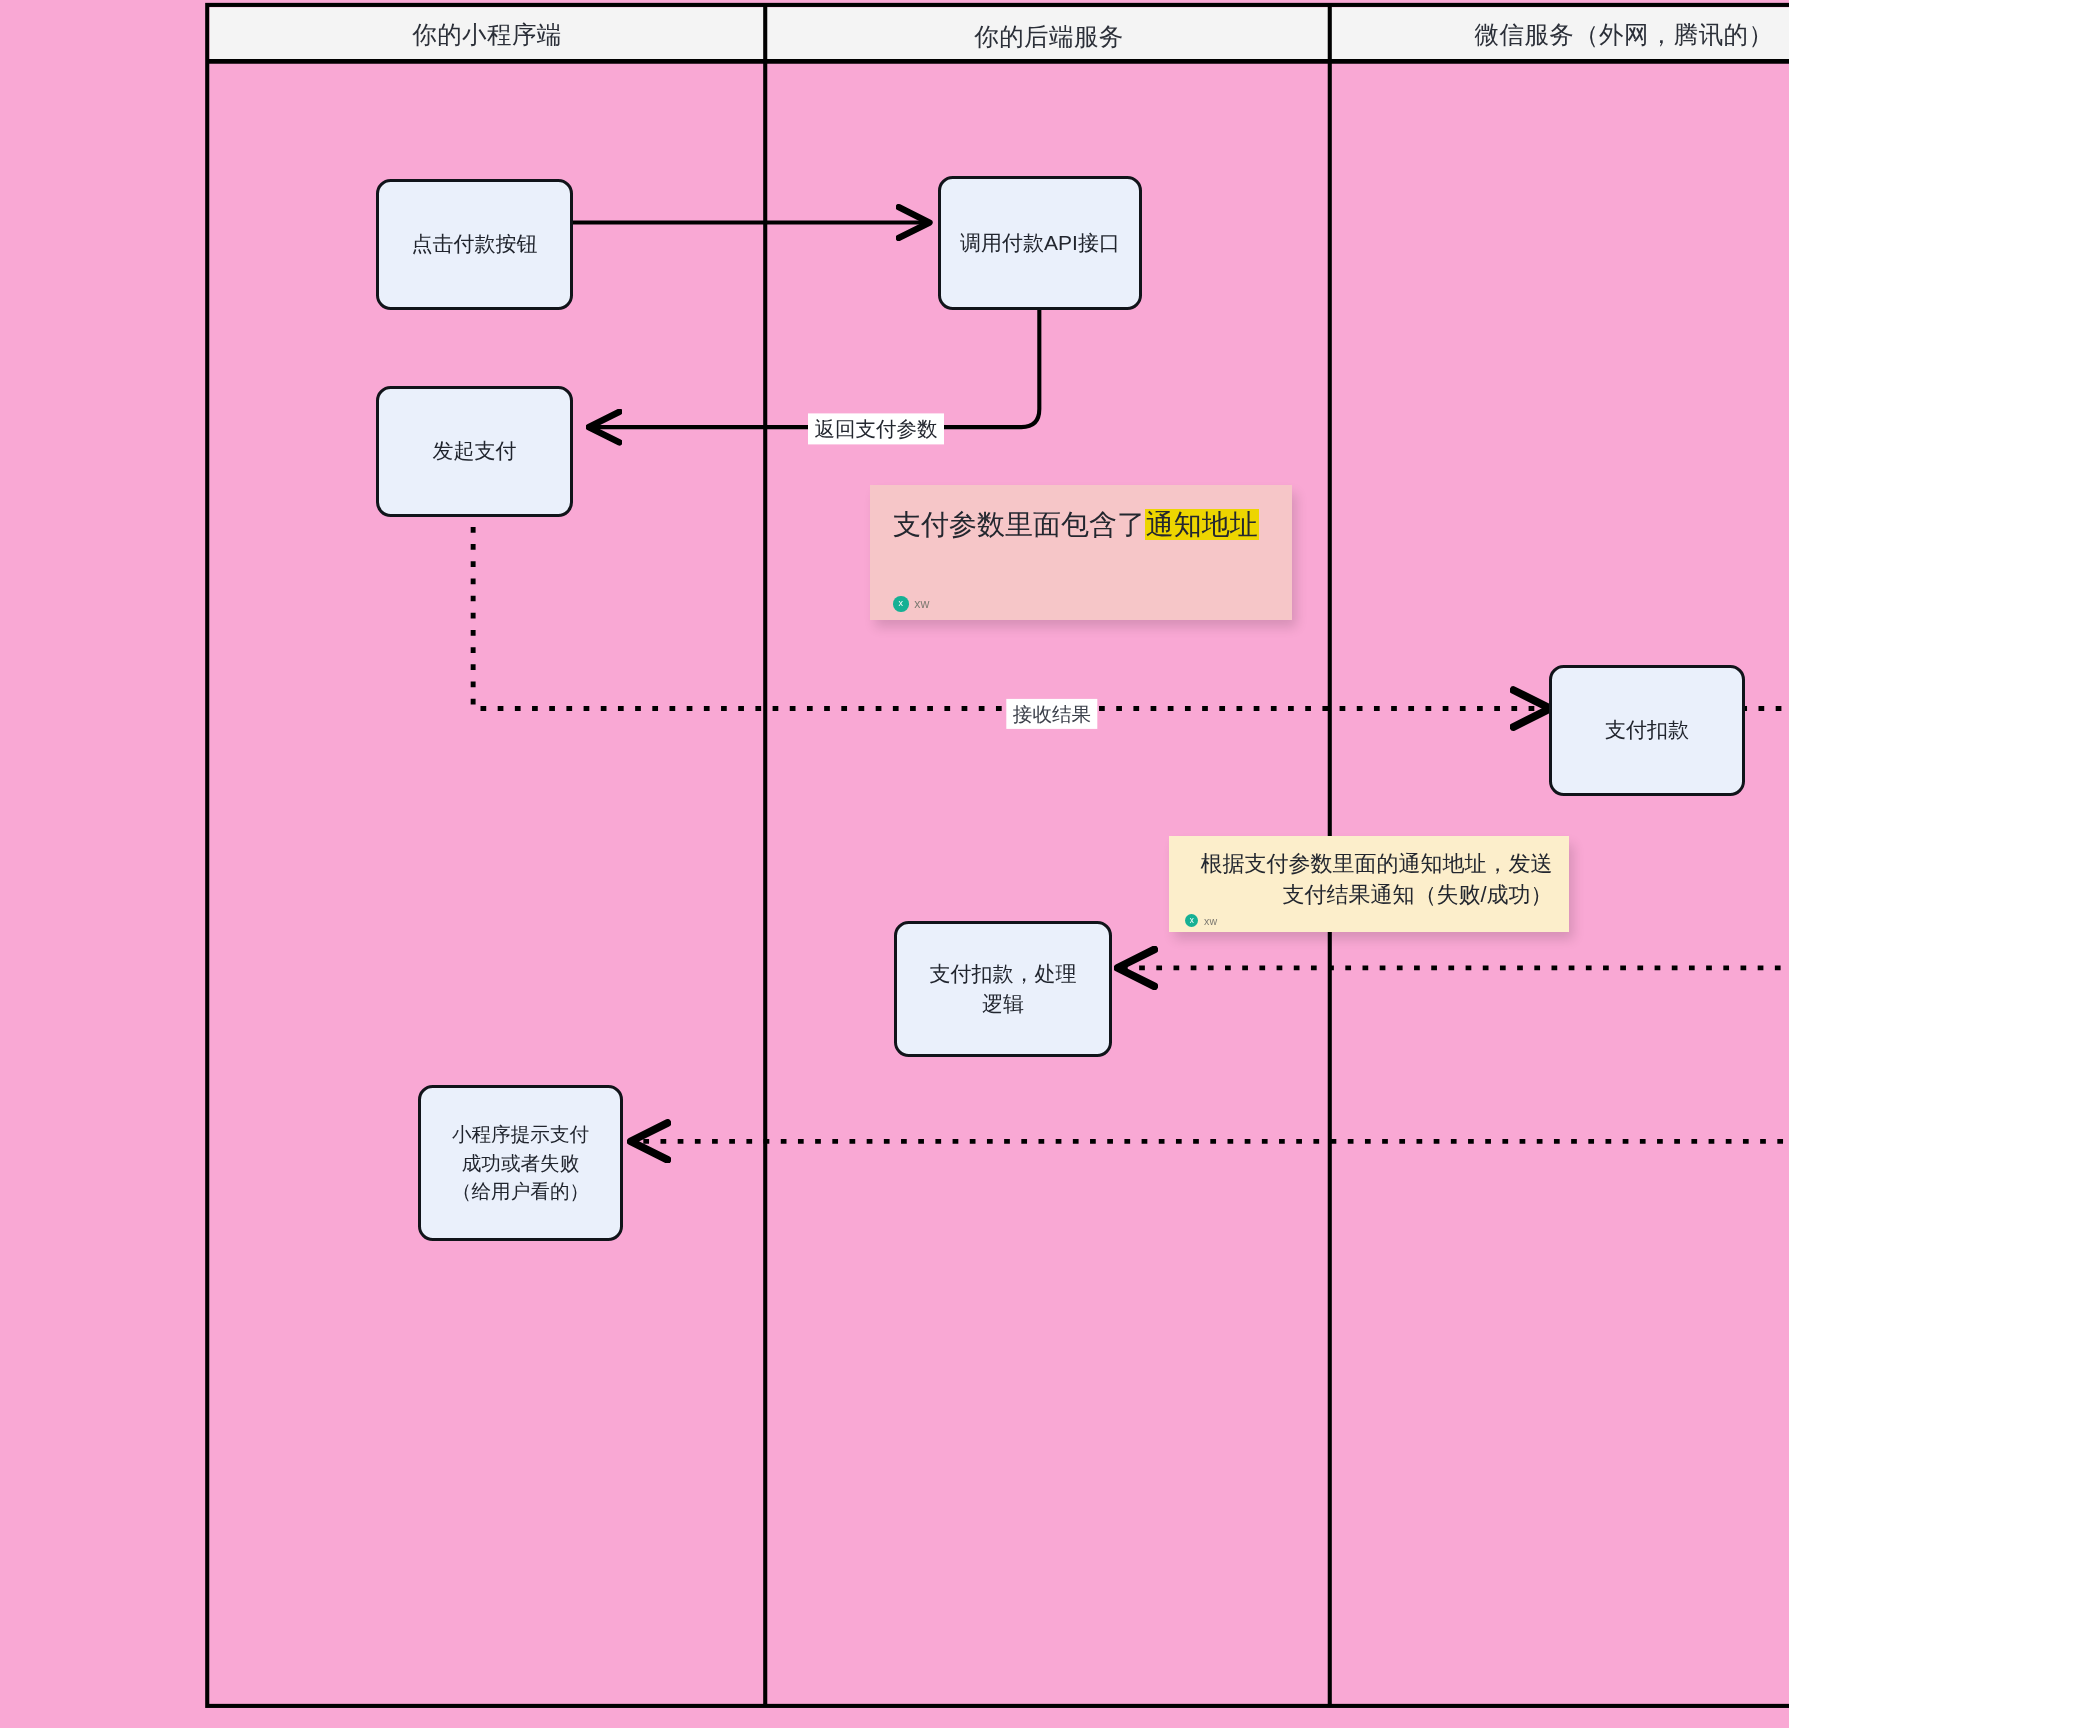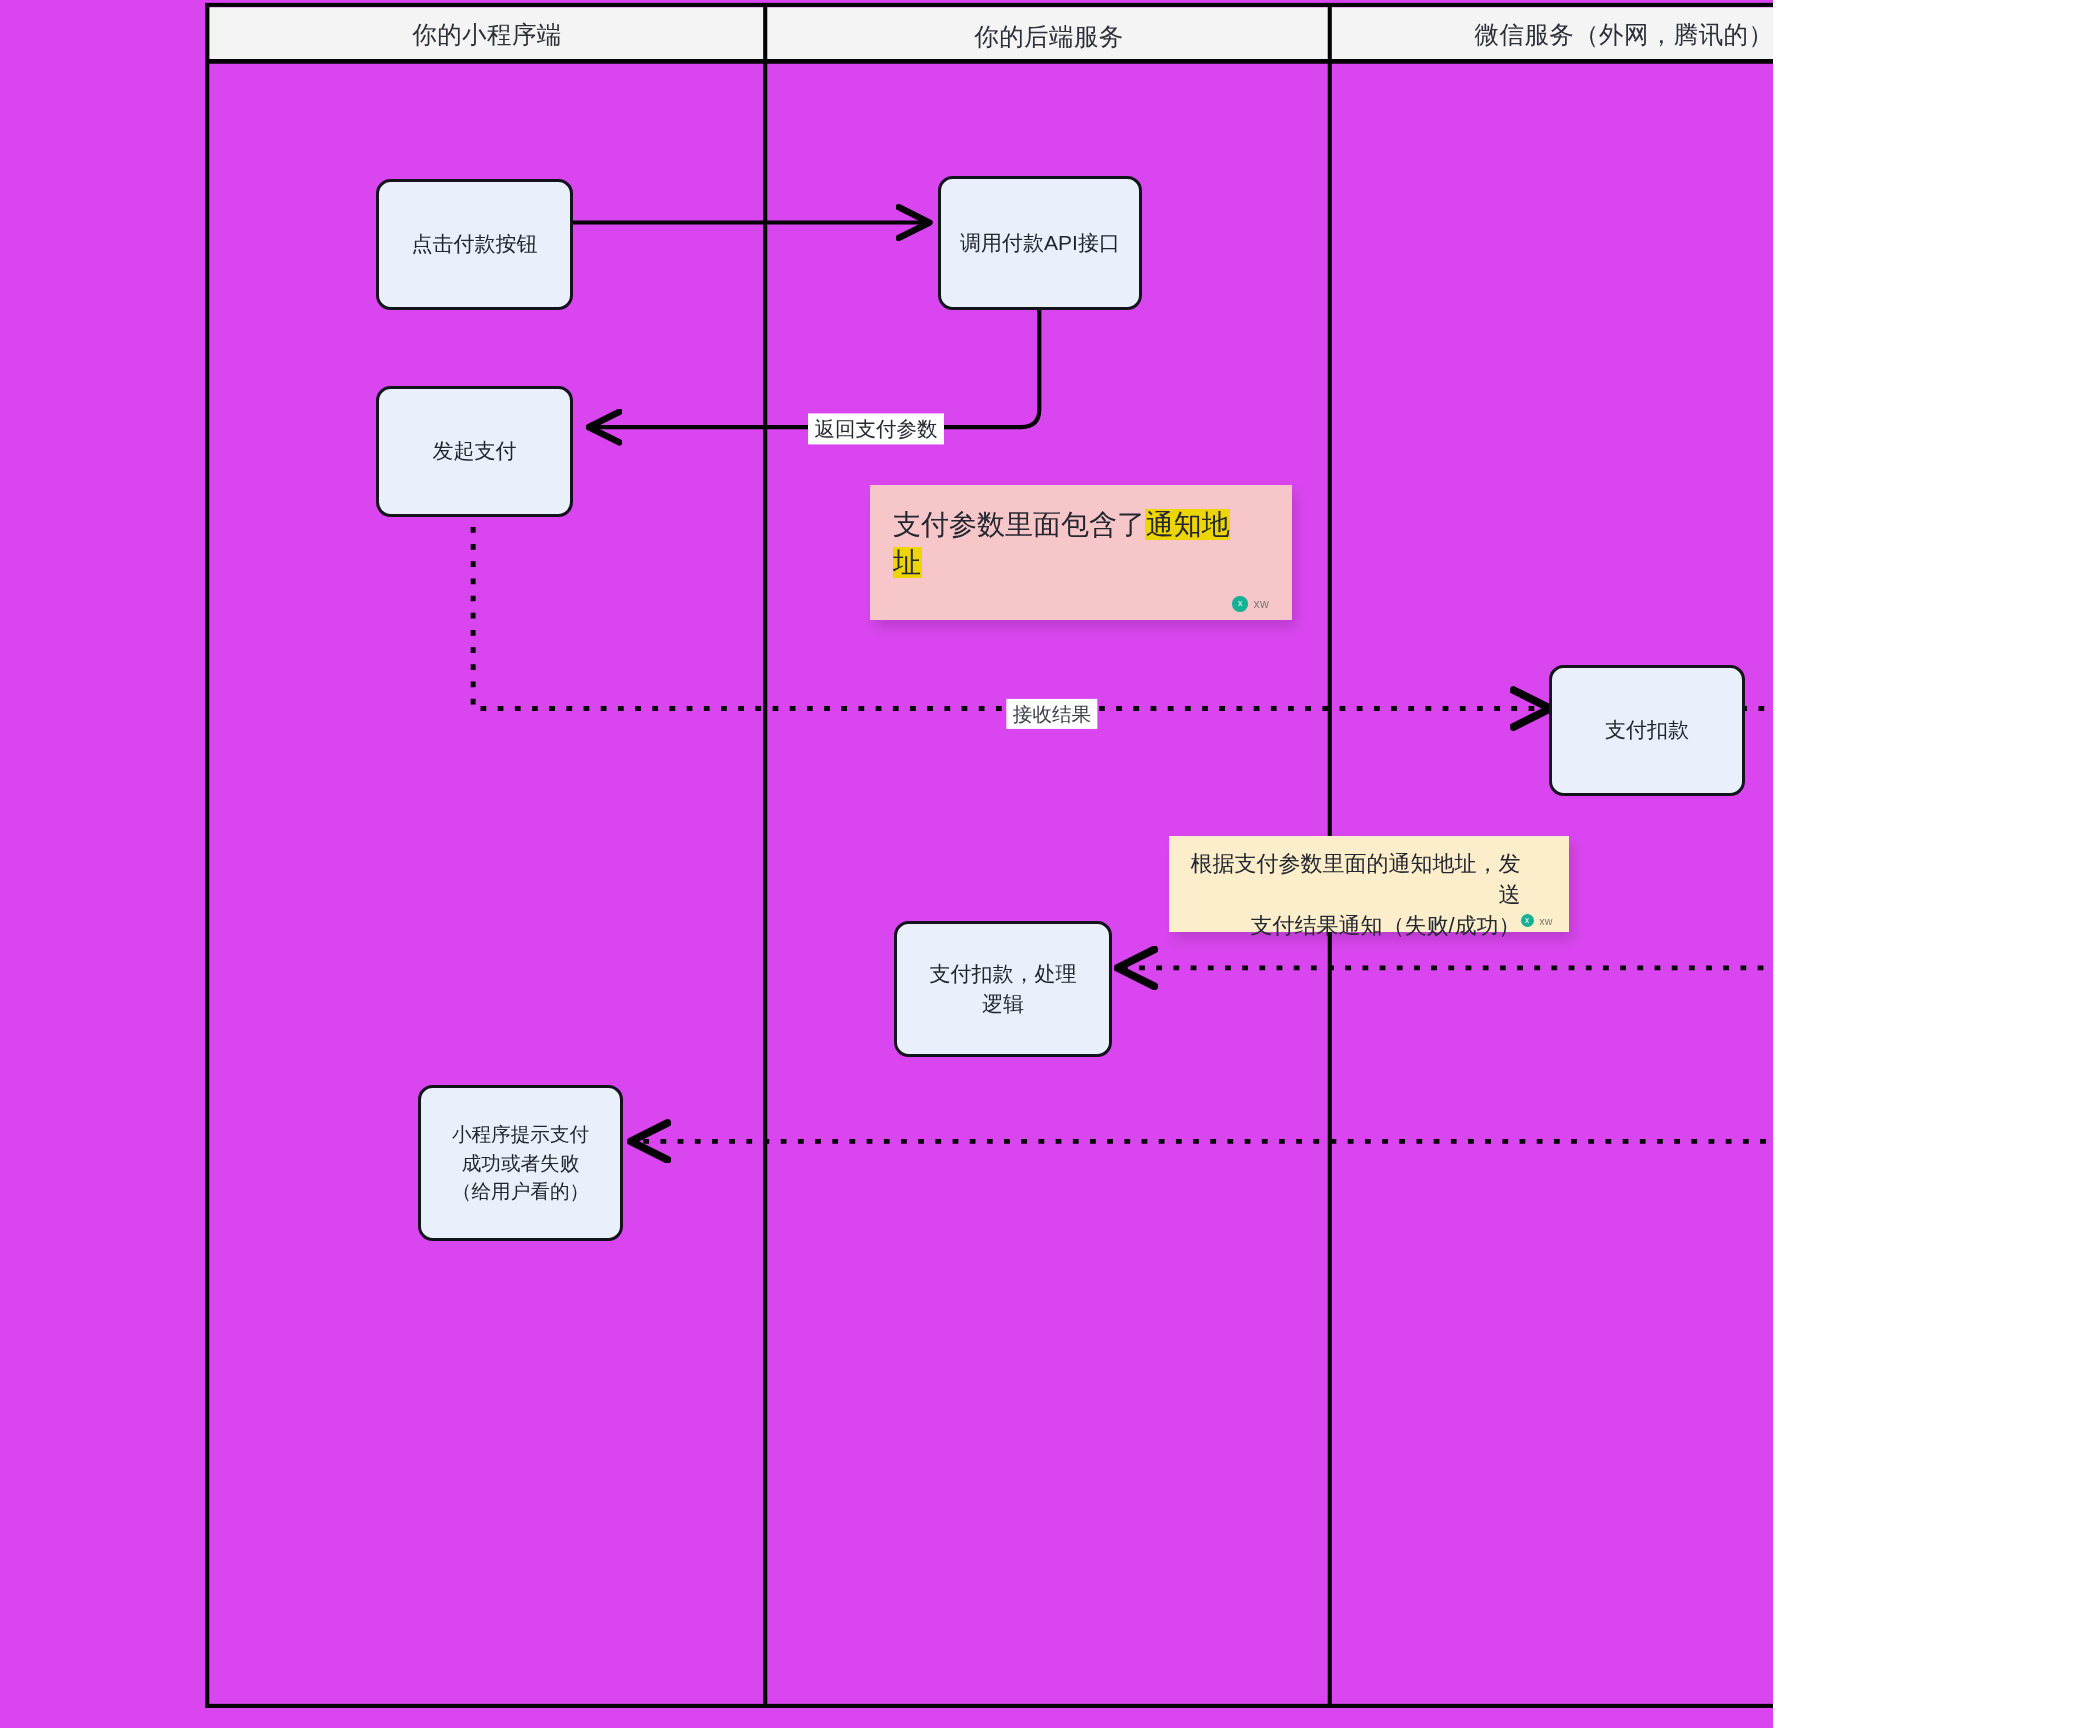--- a/index.html
+++ b/index.html
@@ -8,22 +8,23 @@
     background: #ffffff;
   }
   body {
     font-family: "Liberation Sans", "DejaVu Sans", sans-serif;
     color: #1f2430;
   }
   #canvas {
     position: relative;
     width: 1773px;
     height: 1728px;
-    background: #d946ef;
+    background: #f9a8d4;
     overflow: hidden;
+    padding-left: 16px;
   }
   #diagram-svg {
     position: absolute;
     left: 0;
     top: 0;
     width: 2095px;
     height: 1728px;
   }
 
   
@@ -72,21 +73,21 @@
     font-size: 19.6px;
     color: #3a3f49;
   }
 
   
   .sticky {
     position: absolute;
     box-sizing: border-box;
     padding: 21px 23px 8.2px 23px;
     display: flex;
-    flex-direction: row;
+    flex-direction: column;
     justify-content: flex-start;
     box-shadow: 4.9px 8.2px 11.5px rgba(0,0,0,0.14);
   }
   .sticky-pink { background: #f6c6c8; }
   .sticky-yellow { background: #fceecb; }
   .sticky-text {
     font-size: 28px;
     line-height: 1.35;
     color: #23272f;
     white-space: pre-line;

